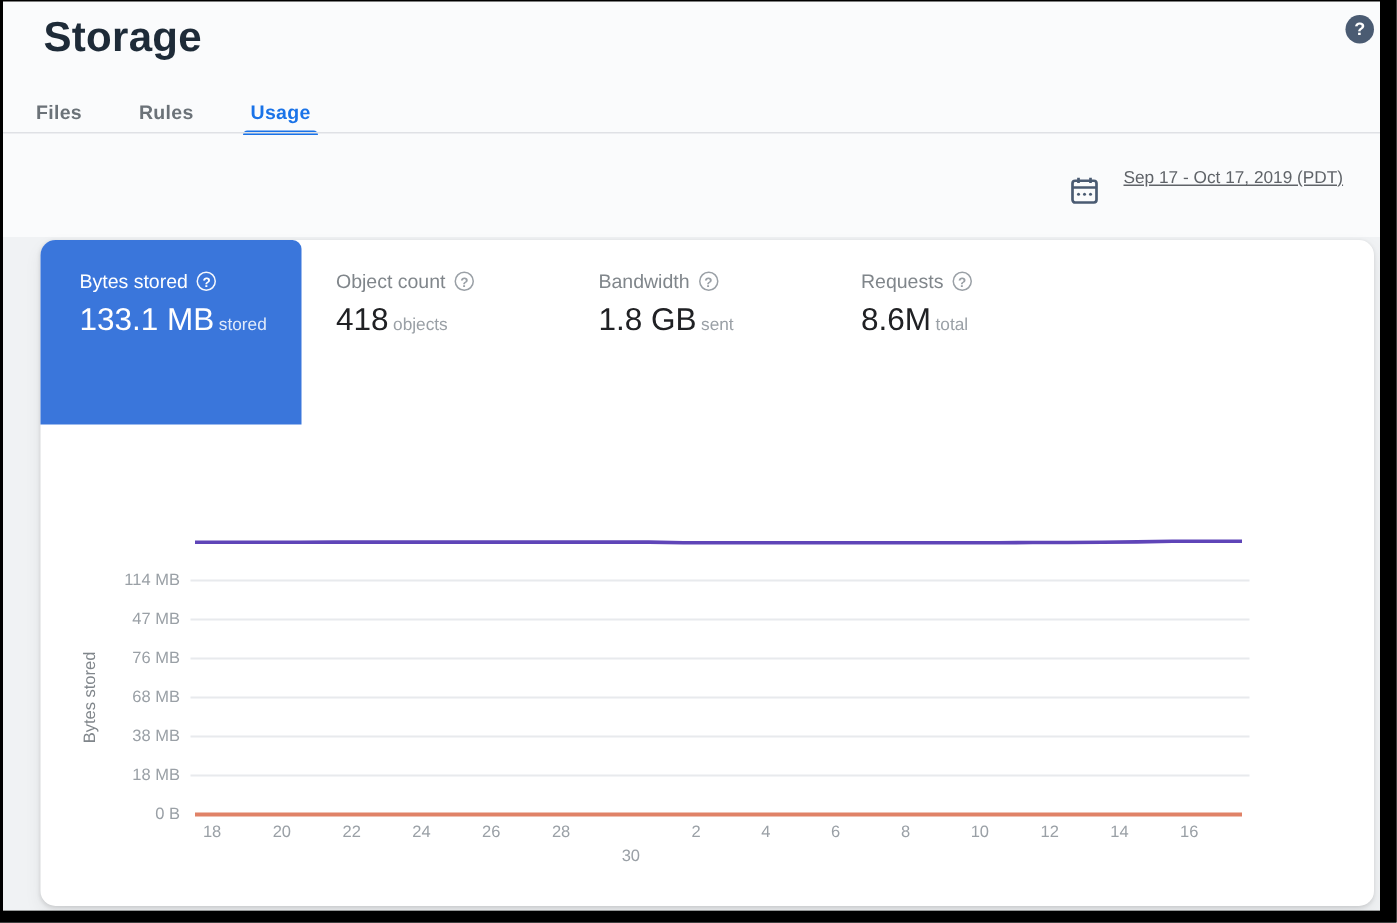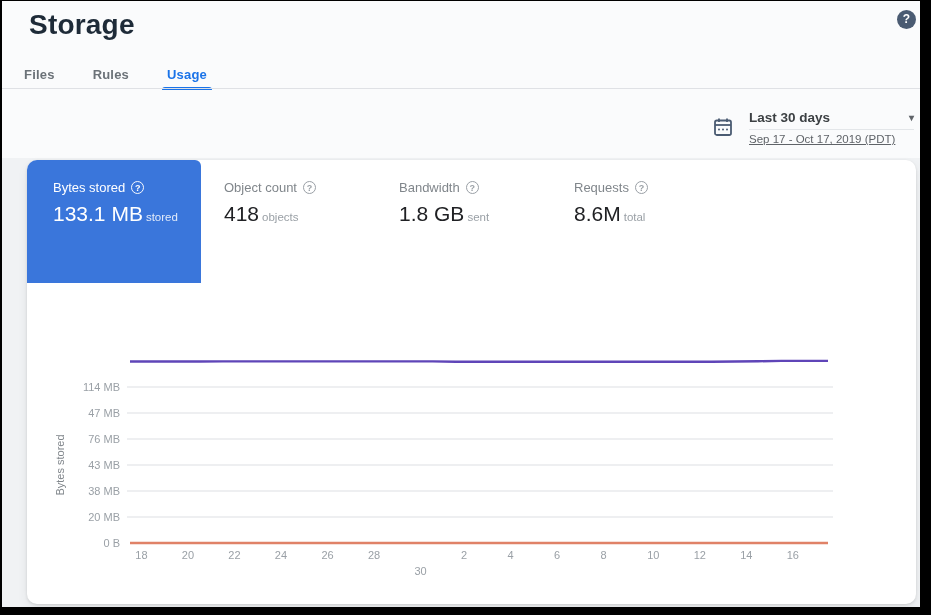--- a/index.html
+++ b/index.html
@@ -84,24 +84,20 @@
           <rect x="2" y="3.5" width="16" height="14.5" rx="1.8" fill="none" stroke="#4a5b72" stroke-width="1.8"></rect>
           <line x1="2" y1="8" x2="18" y2="8" stroke="#4a5b72" stroke-width="1.8"></line>
           <line x1="6" y1="1.5" x2="6" y2="5" stroke="#4a5b72" stroke-width="1.8"></line>
           <line x1="14" y1="1.5" x2="14" y2="5" stroke="#4a5b72" stroke-width="1.8"></line>
           <circle cx="6" cy="12.5" r="1" fill="#4a5b72"></circle>
             <circle cx="10" cy="12.5" r="1" fill="#4a5b72"></circle>
           <circle cx="14" cy="12.5" r="1" fill="#4a5b72"></circle>
         </svg>
       </span>
       <div class="date-texts">
-        <div class="date-label-row">
-          <span>Last 30 days</span>
-          <span class="caret">▾</span>
-        </div>
         <div class="date-range">Sep 17 - Oct 17, 2019 (PDT)</div>
       </div>
     </div>
 
     <section class="card">
 
       <div class="metric selected" style="background: rgb(58, 118, 219);">
         <div class="m-label">
           <span>Bytes stored</span>
           <span class="q-icon">?</span>
@@ -147,23 +143,23 @@
             <line x1="100" y1="331" x2="806" y2="331" stroke="#e8eaed" stroke-width="1.4"></line>
             <line x1="100" y1="305" x2="806" y2="305" stroke="#e8eaed" stroke-width="1.4"></line>
             <line x1="100" y1="279" x2="806" y2="279" stroke="#e8eaed" stroke-width="1.4"></line>
             <line x1="100" y1="253" x2="806" y2="253" stroke="#e8eaed" stroke-width="1.4"></line>
             <line x1="100" y1="227" x2="806" y2="227" stroke="#e8eaed" stroke-width="1.4"></line>
             <line x1="103" y1="383" x2="801" y2="383" stroke="#e08267" stroke-width="2.6"></line>
             <polyline points="103,201.54736842105262 126.26666666666667,201.54736842105262 149.53333333333333,201.54736842105262 172.8,201.54736842105262 196.06666666666666,201.4105263157895 219.33333333333331,201.4105263157895 242.6,201.4105263157895 265.8666666666667,201.4105263157895 289.1333333333333,201.4105263157895 312.4,201.4105263157895 335.66666666666663,201.4105263157895 358.93333333333334,201.4105263157895 382.2,201.4105263157895 405.46666666666664,201.4105263157895 428.73333333333335,201.82105263157894 452,201.82105263157894 475.26666666666665,201.82105263157894 498.5333333333333,201.82105263157894 521.8,201.82105263157894 545.0666666666666,201.82105263157894 568.3333333333333,201.82105263157894 591.5999999999999,201.82105263157894 614.8666666666667,201.82105263157894 638.1333333333333,201.82105263157894 661.4,201.68421052631578 684.6666666666666,201.68421052631578 707.9333333333333,201.54736842105262 731.1999999999999,201.27368421052628 754.4666666666667,200.86315789473684 777.7333333333333,200.86315789473684 801,200.86315789473684" fill="none" stroke="#5f45b8" stroke-width="2.4" stroke-linejoin="round"></polyline>
           </svg>
         <span class="y-axis-title">Bytes stored</span>
       <div class="ytick" style="left: 38px; top: 377px;">0 B</div>
-          <div class="ytick" style="left: 38px; top: 351px;">20 MB</div>
+          <div class="ytick" style="left: 38px; top: 351px;">18 MB</div>
           <div class="ytick" style="left: 38px; top: 325px;">38 MB</div>
-          <div class="ytick" style="left: 38px; top: 299px;">43 MB</div>
+          <div class="ytick" style="left: 38px; top: 299px;">68 MB</div>
           <div class="ytick" style="left: 38px; top: 273px;">76 MB</div>
           <div class="ytick" style="left: 38px; top: 247px;">47 MB</div>
           <div class="ytick" style="left: 38px; top: 221px;">114 MB</div>
           <div class="xtick" style="left: 108.267px; top: 389px;">18</div>
           <div class="xtick" style="left: 154.8px; top: 389px;">20</div>
           <div class="xtick" style="left: 201.333px; top: 389px;">22</div>
           <div class="xtick" style="left: 247.867px; top: 389px;">24</div>
           <div class="xtick" style="left: 294.4px; top: 389px;">26</div>
           <div class="xtick" style="left: 340.933px; top: 389px;">28</div>
           <div class="xtick" style="left: 387.467px; top: 389px; margin-top: 16px;">30</div>

